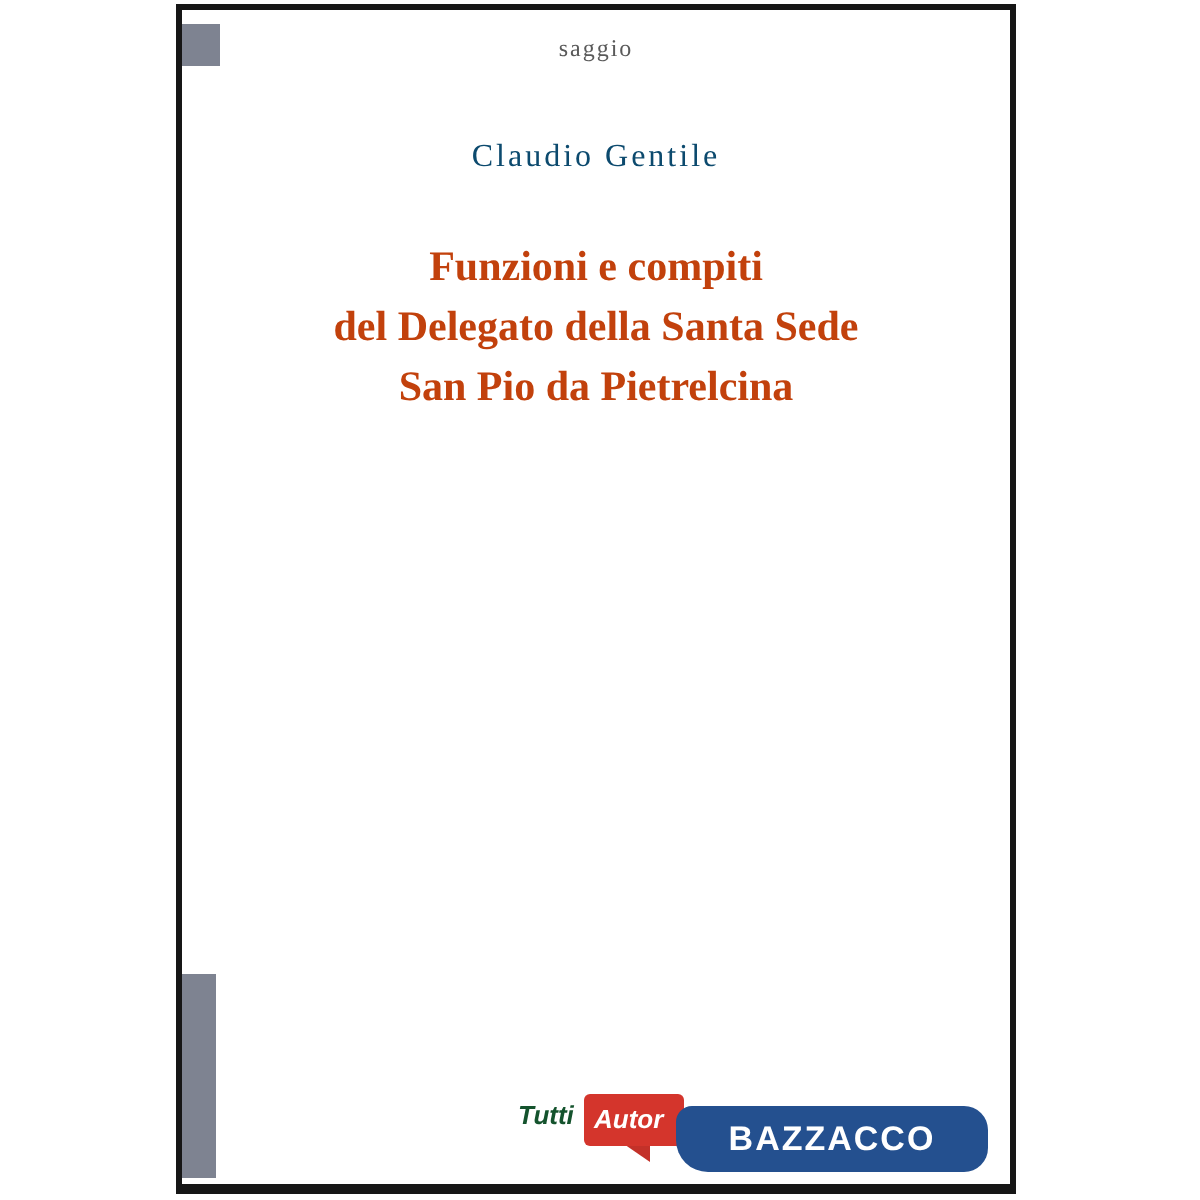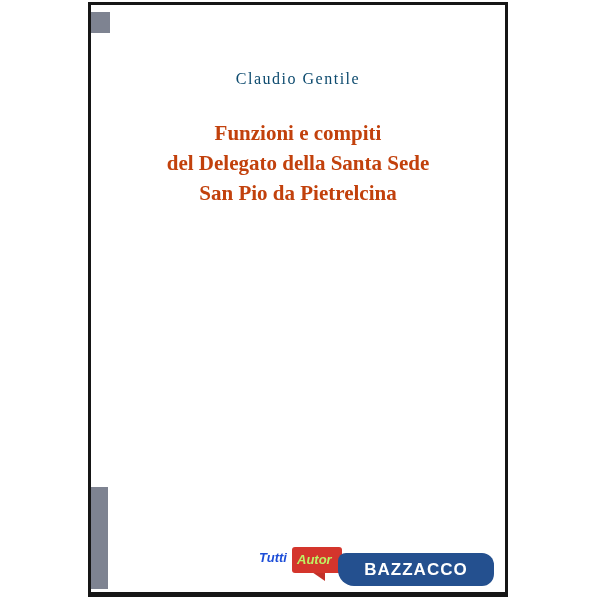--- a/index.html
+++ b/index.html
@@ -74,33 +74,33 @@
     color: #c2410c;
   }
   .logo-tutti {
     position: absolute;
     left: 168px;
     top: 545px;
     font-family: "Liberation Sans", "DejaVu Sans", sans-serif;
     font-weight: bold;
     font-style: italic;
     font-size: 13px;
-    color: #1d4ed8;
+    color: #14532d;
     z-index: 1;
   }
   .logo-autori {
     position: absolute;
     left: 201px;
     top: 542px;
     width: 50px;
     height: 26px;
     box-sizing: border-box;
     background: #d4352c;
     border-radius: 3px;
-    color: #bef264;
+    color: #ffffff;
     font-family: "Liberation Sans", "DejaVu Sans", sans-serif;
     font-weight: bold;
     font-style: italic;
     font-size: 13px;
     line-height: 26px;
     padding-left: 5px;
     overflow: hidden;
     z-index: 1;
   }
   .logo-tail {
@@ -134,20 +134,21 @@
 </style>
 </head>
 <body>
 
 <div class="canvas">
   <div class="cover">
 
     <div class="accent accent-top"></div>
     <div class="accent accent-bottom"></div>
 
+    <div class="genre">saggio</div>
 
     <div class="author">Claudio Gentile</div>
 
     <div class="title">
       <div>Funzioni e compiti</div>
       <div>del Delegato della Santa Sede</div>
       <div>San Pio da Pietrelcina</div>
     </div>
 
     <div class="logo-tutti">Tutti</div>

